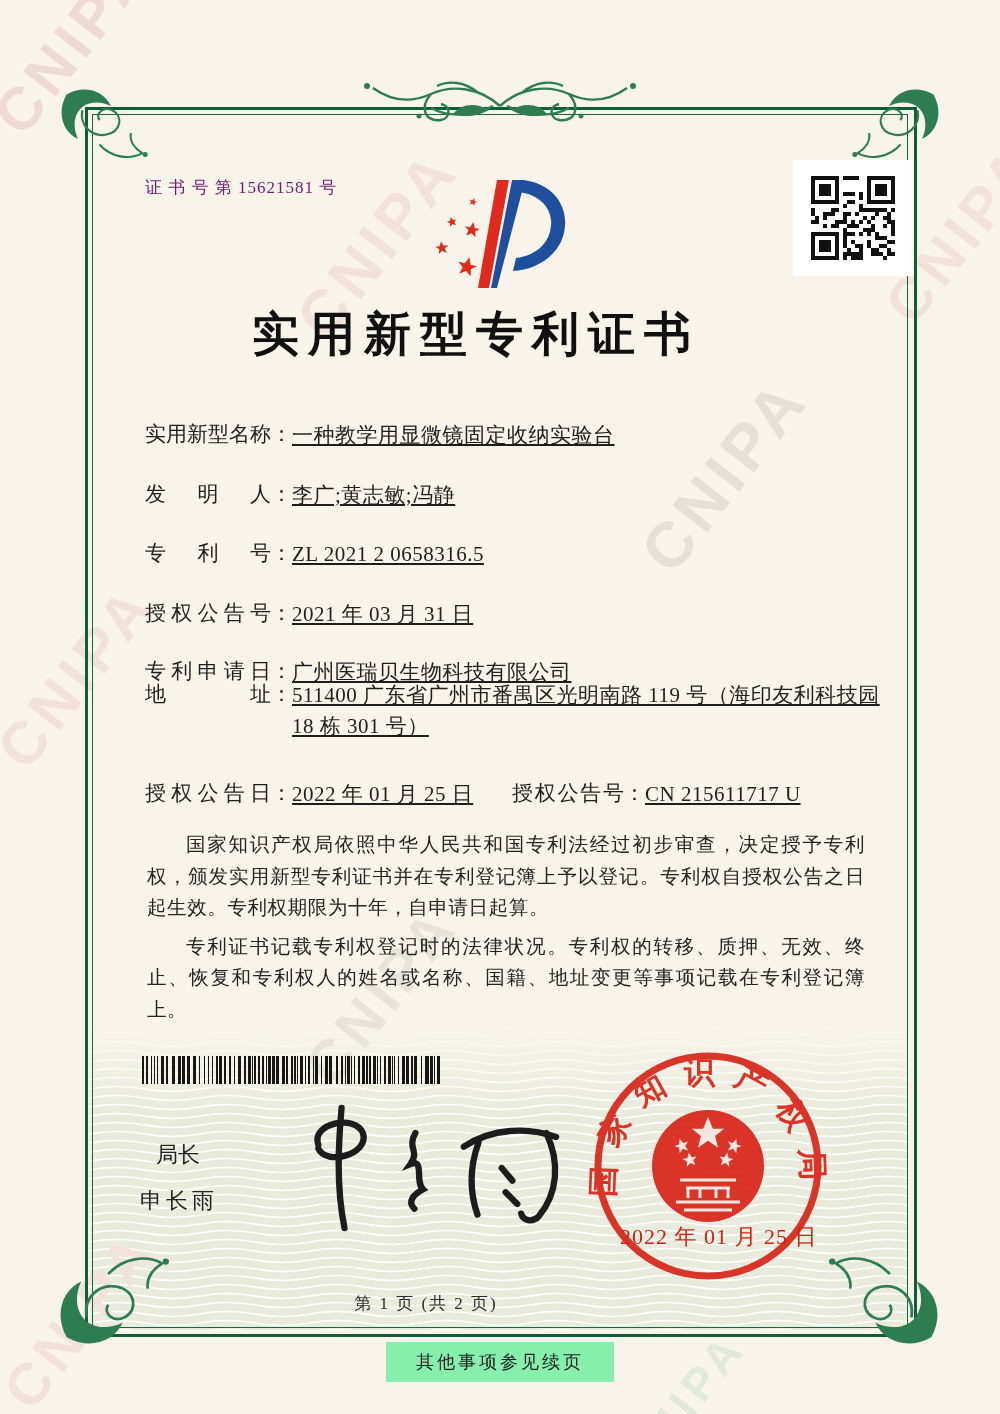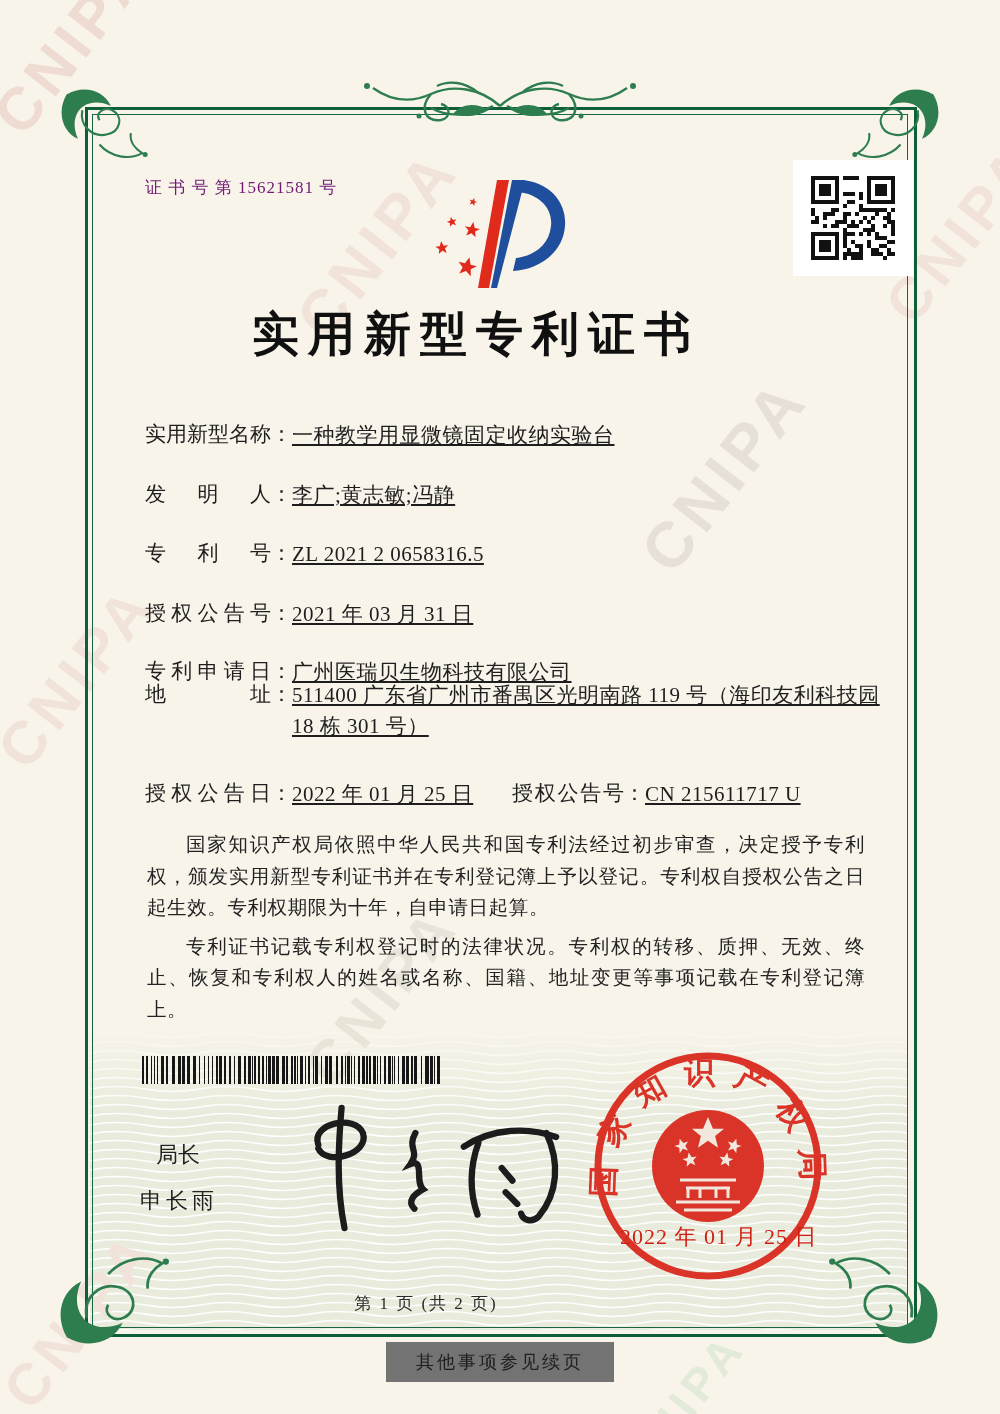--- a/index.html
+++ b/index.html
@@ -38,21 +38,21 @@
   
   #barcode{left:142px;top:1056px;z-index:3;}
   #signer-title{left:140px;top:1140px;font-size:22px;z-index:3;margin-left:16px;}
   #signer-name{left:140px;top:1186px;font-size:22px;letter-spacing:4px;z-index:3;}
   #signature{left:262px;top:1098px;z-index:4;}
   #seal{left:588px;top:1046px;z-index:4;opacity:.93;}
   #sealdate{left:620px;top:1222px;width:190px;font-size:22px;color:#cf2013;z-index:5;
             letter-spacing:1px;white-space:nowrap;}
   #pagefooter{left:0;top:1292px;width:852px;text-align:center;font-size:17px;z-index:3;
               color:#2b2b2b;letter-spacing:2px;}
-  #notebox{left:50%;top:1342px;transform:translateX(-50%);background:#737373;
+  #notebox{left:50%;top:1342px;transform:translateX(-50%);background:#86efac;
            padding:8px 30px;font-size:18px;letter-spacing:3px;z-index:3;color:#1e1e1e;}
 </style>
 </head>
 <body>
 
 <div id="page">
 
   <svg id="wavezone" class="abs" width="818" height="318" viewBox="0 0 818 318">
     <defs>
       <pattern id="waves" width="110" height="9" patternUnits="userSpaceOnUse">

